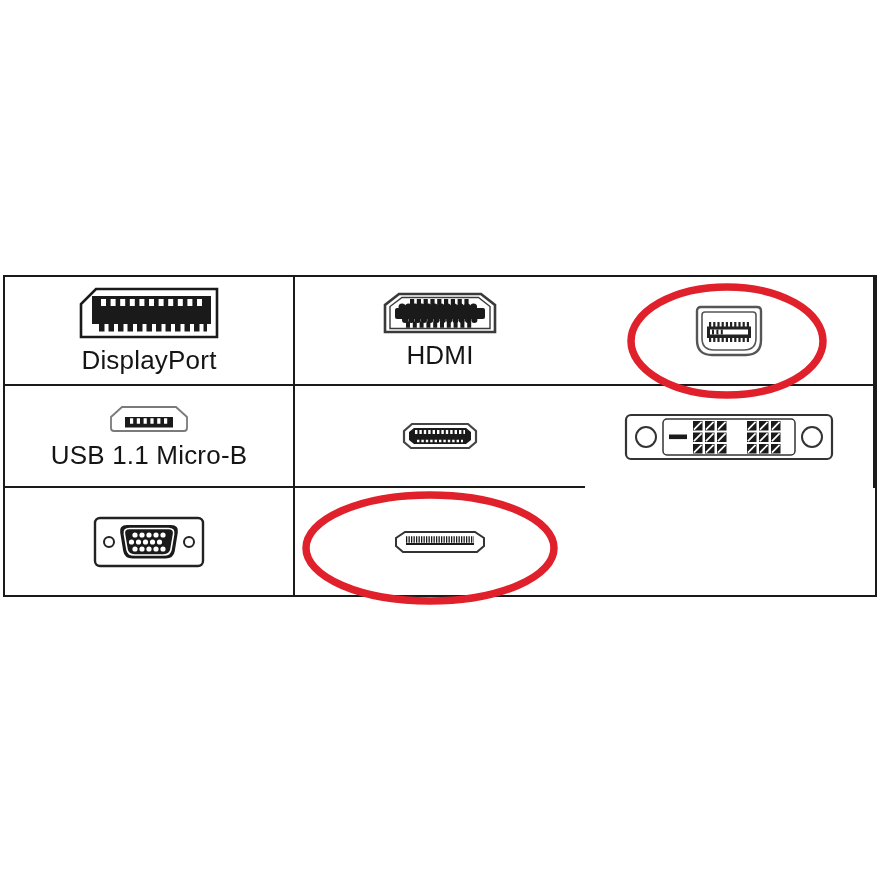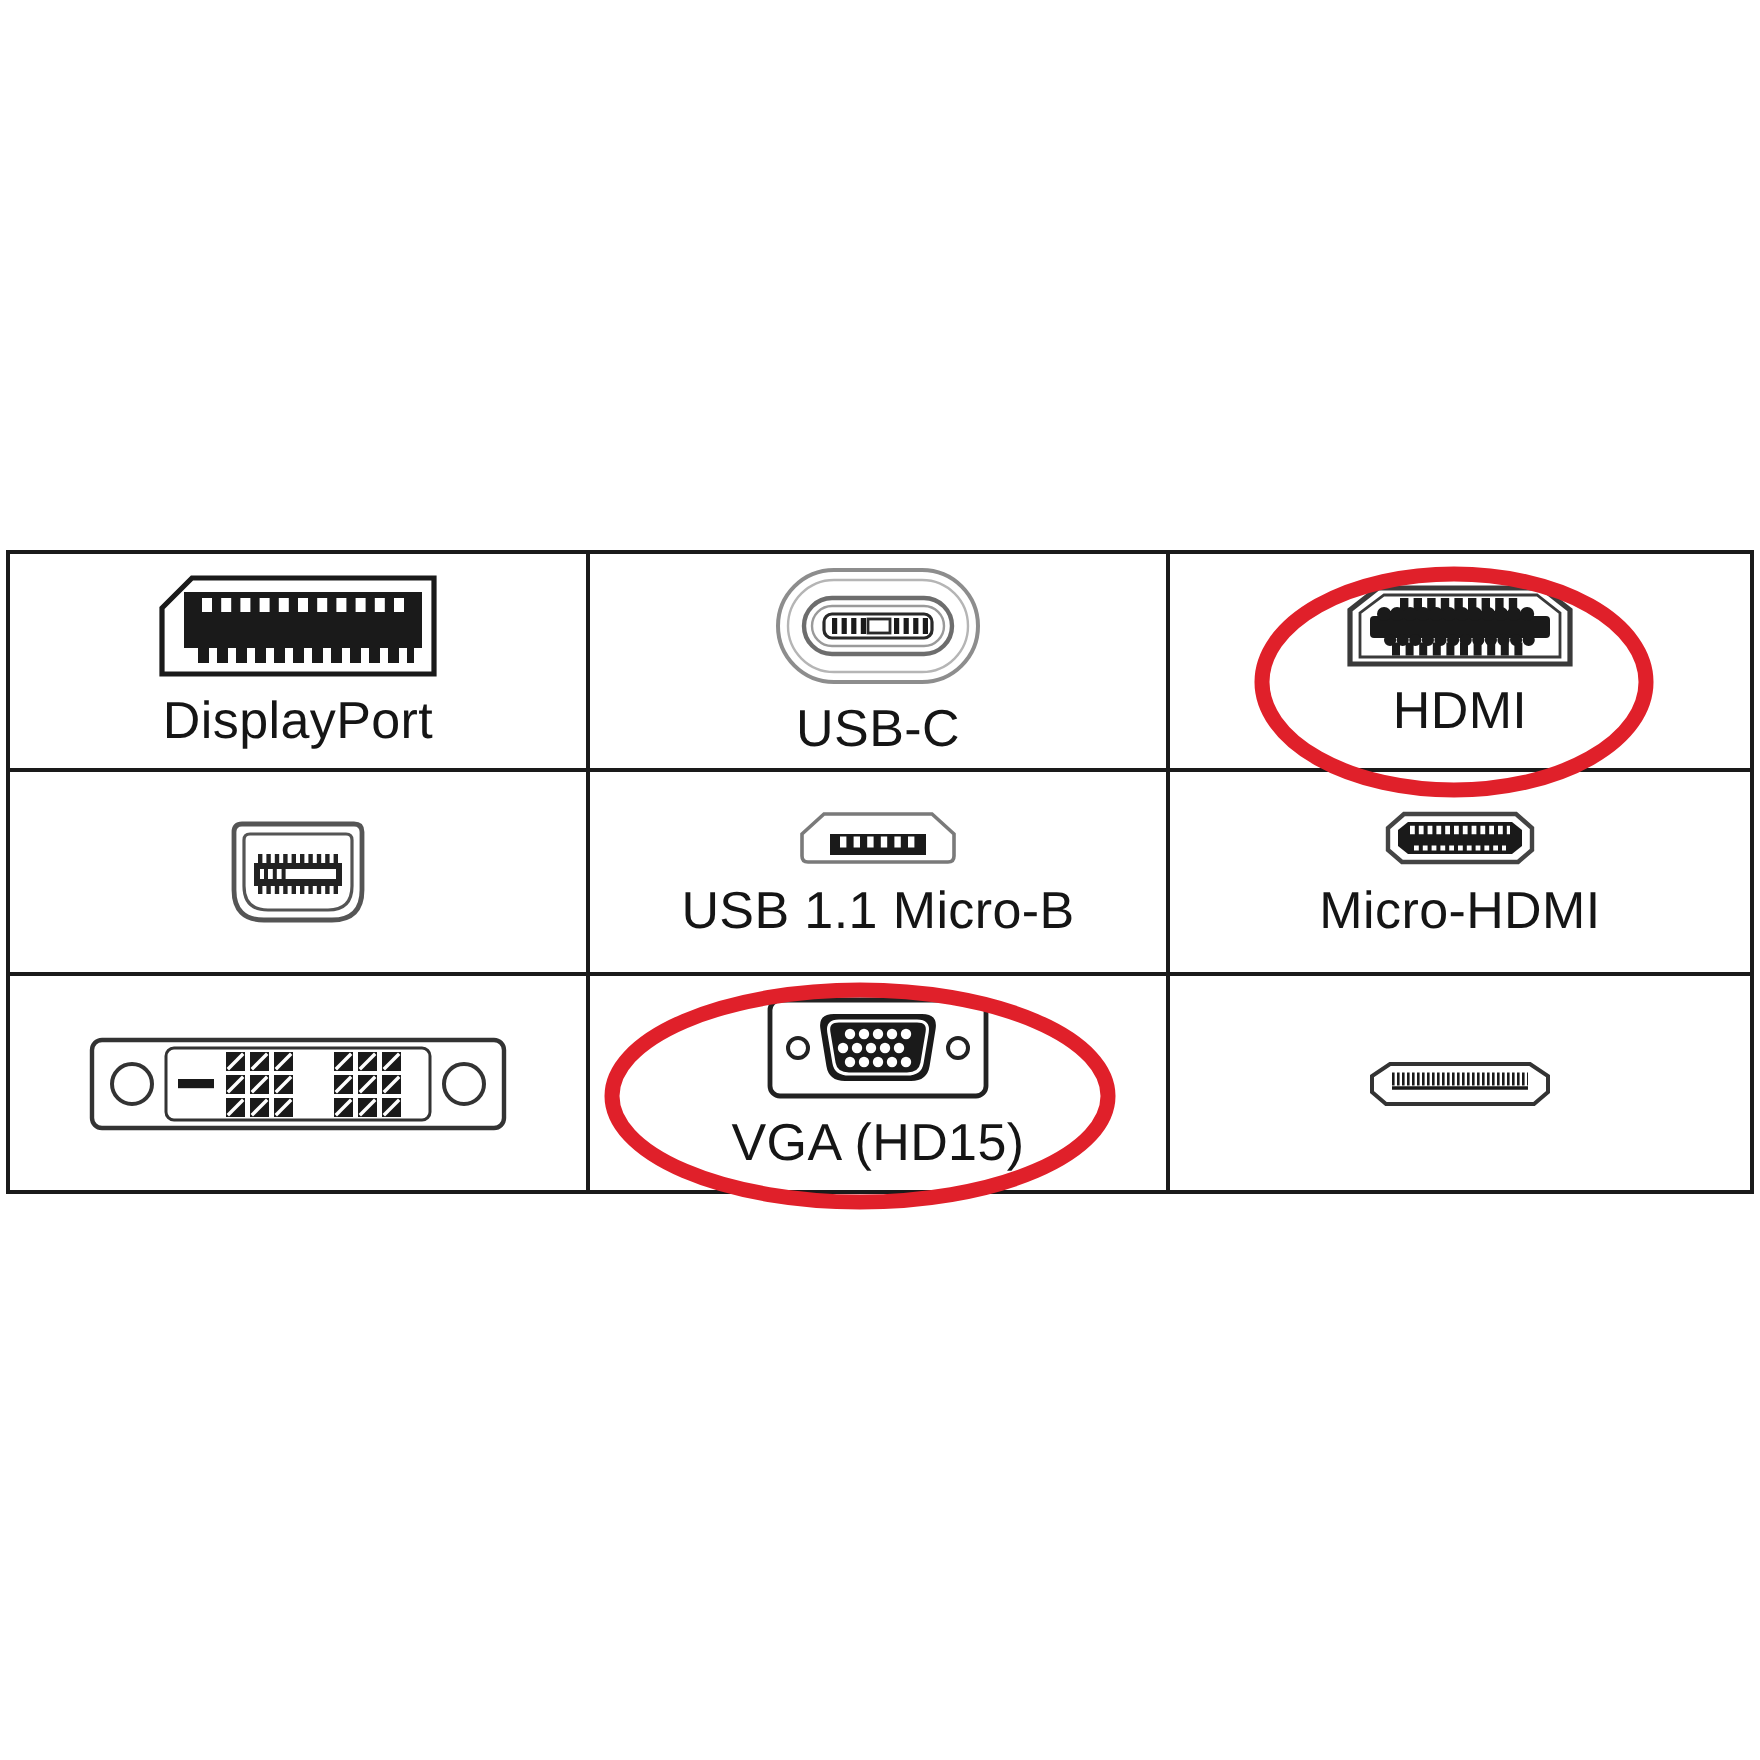--- a/index.html
+++ b/index.html
@@ -39,33 +39,20 @@
   <div class="cell bR bB">
     <svg class="icon" width="142" height="52" viewBox="0 0 142 52">
       <path d="M18,2 H139 V50 H3 V17 Z" fill="#fff" stroke="#1a1a1a" stroke-width="2.6"></path>
       <rect x="14" y="9" width="119" height="28" fill="#1a1a1a"></rect>
       <line x1="23" y1="15.5" x2="127" y2="15.5" stroke="#fff" stroke-width="7" stroke-dasharray="5,4.6"></line>
       <line x1="21" y1="40" x2="129" y2="40" stroke="#1a1a1a" stroke-width="9" stroke-dasharray="5.5,4"></line>
     </svg>
     <span class="label">DisplayPort</span>
   </div>
 
-  <div class="cell bR bB">
-    <svg class="icon" width="104" height="60" viewBox="0 0 104 60">
-      <rect x="2" y="2" width="100" height="56" rx="28" fill="#fff" stroke="#8d8d8d" stroke-width="2"></rect>
-      <rect x="7" y="7" width="90" height="46" rx="23" fill="#fff" stroke="#b5b5b5" stroke-width="1.2"></rect>
-      <rect x="15" y="16" width="74" height="28" rx="14" fill="#fff" stroke="#6d6d6d" stroke-width="2.2"></rect>
-      <rect x="19" y="20" width="66" height="20" rx="10" fill="#fff" stroke="#9a9a9a" stroke-width="1.2"></rect>
-      <rect x="25" y="24" width="54" height="12" rx="4" fill="#fff" stroke="#2a2a2a" stroke-width="1.6"></rect>
-      <line x1="29" y1="30" x2="46" y2="30" stroke="#1a1a1a" stroke-width="8" stroke-dasharray="2.6,2.2"></line>
-      <rect x="47" y="26.5" width="11" height="7" fill="#fff" stroke="#2a2a2a" stroke-width="1.4"></rect>
-      <line x1="60" y1="30" x2="77" y2="30" stroke="#1a1a1a" stroke-width="8" stroke-dasharray="2.6,2.2"></line>
-    </svg>
-    <span class="label">USB-C</span>
-  </div>
 
   <div class="cell bB">
     <svg class="icon" width="114" height="42" viewBox="0 0 114 42">
       <path d="M16,2 H98 L112,13 V40 H2 V13 Z" fill="#fff" stroke="#3a3a3a" stroke-width="2.6"></path>
       <path d="M19,5.5 H95.5 L107,14.5 V36.5 H7 V14.5 Z" fill="#fff" stroke="#3a3a3a" stroke-width="1.4"></path>
       <line x1="27" y1="10.5" x2="88" y2="10.5" stroke="#1a1a1a" stroke-width="7" stroke-dasharray="4.2,2.6"></line>
       <rect x="12" y="16" width="90" height="11" rx="2" fill="#1a1a1a"></rect>
       <line x1="19" y1="15" x2="97" y2="15" stroke="#1a1a1a" stroke-width="7" stroke-linecap="round" stroke-dasharray="0.1,6.4"></line>
       <line x1="22" y1="28" x2="94" y2="28" stroke="#1a1a1a" stroke-width="6" stroke-linecap="round" stroke-dasharray="0.1,6.2"></line>
       <line x1="23" y1="32.5" x2="91" y2="32.5" stroke="#1a1a1a" stroke-width="6.5" stroke-dasharray="4,2.8"></line>
@@ -94,21 +81,20 @@
     <span class="label">USB 1.1 Micro-B</span>
   </div>
 
   <div class="cell bB">
     <svg class="icon" width="78" height="30" viewBox="0 0 78 30">
       <path d="M11,3 H67 L75,10 V21 L68,27 H10 L3,21 V10 Z" fill="#fff" stroke="#444" stroke-width="2.2"></path>
       <path d="M13,7 H65 L70,11 V19 L65,23 H13 L8,19 V11 Z" fill="#1a1a1a"></path>
       <line x1="14" y1="11" x2="64" y2="11" stroke="#fff" stroke-width="4.2" stroke-dasharray="2.4,2"></line>
       <line x1="16" y1="20" x2="62" y2="20" stroke="#fff" stroke-width="2.4" stroke-dasharray="2.4,2"></line>
     </svg>
-    <span class="label">Micro-HDMI</span>
   </div>
 
   <div class="cell bR">
     <svg class="icon" width="212" height="58" viewBox="0 0 212 58">
       <defs>
         <g id="dvipin">
           <rect width="9.5" height="9.5" fill="#1a1a1a"></rect>
           <line x1="8.6" y1="0.9" x2="0.9" y2="8.6" stroke="#fff" stroke-width="1.7"></line>
         </g>
       </defs>
@@ -154,21 +140,20 @@
         <circle cx="45.5" cy="26" r="2.6" fill="#fff"></circle>
         <circle cx="52.5" cy="26" r="2.6" fill="#fff"></circle>
         <circle cx="59.5" cy="26" r="2.6" fill="#fff"></circle>
         <circle cx="66.5" cy="26" r="2.6" fill="#fff"></circle>
       <circle cx="42" cy="33" r="2.6" fill="#fff"></circle>
         <circle cx="49" cy="33" r="2.6" fill="#fff"></circle>
         <circle cx="56" cy="33" r="2.6" fill="#fff"></circle>
         <circle cx="63" cy="33" r="2.6" fill="#fff"></circle>
         <circle cx="70" cy="33" r="2.6" fill="#fff"></circle>
     </svg>
-    <span class="label">VGA (HD15)</span>
   </div>
 
   <div class="cell">
     <svg class="icon" width="94" height="26" viewBox="0 0 94 26">
       <path d="M12,3 H82 L91,9 V17 L84,23 H10 L3,17 V9 Z" fill="#fff" stroke="#333" stroke-width="2"></path>
       <line x1="13" y1="10.5" x2="81" y2="10.5" stroke="#1a1a1a" stroke-width="6.5" stroke-dasharray="1.3,1.2"></line>
       <line x1="13" y1="15" x2="81" y2="15" stroke="#1a1a1a" stroke-width="1.8"></line>
     </svg>
   </div>
 

